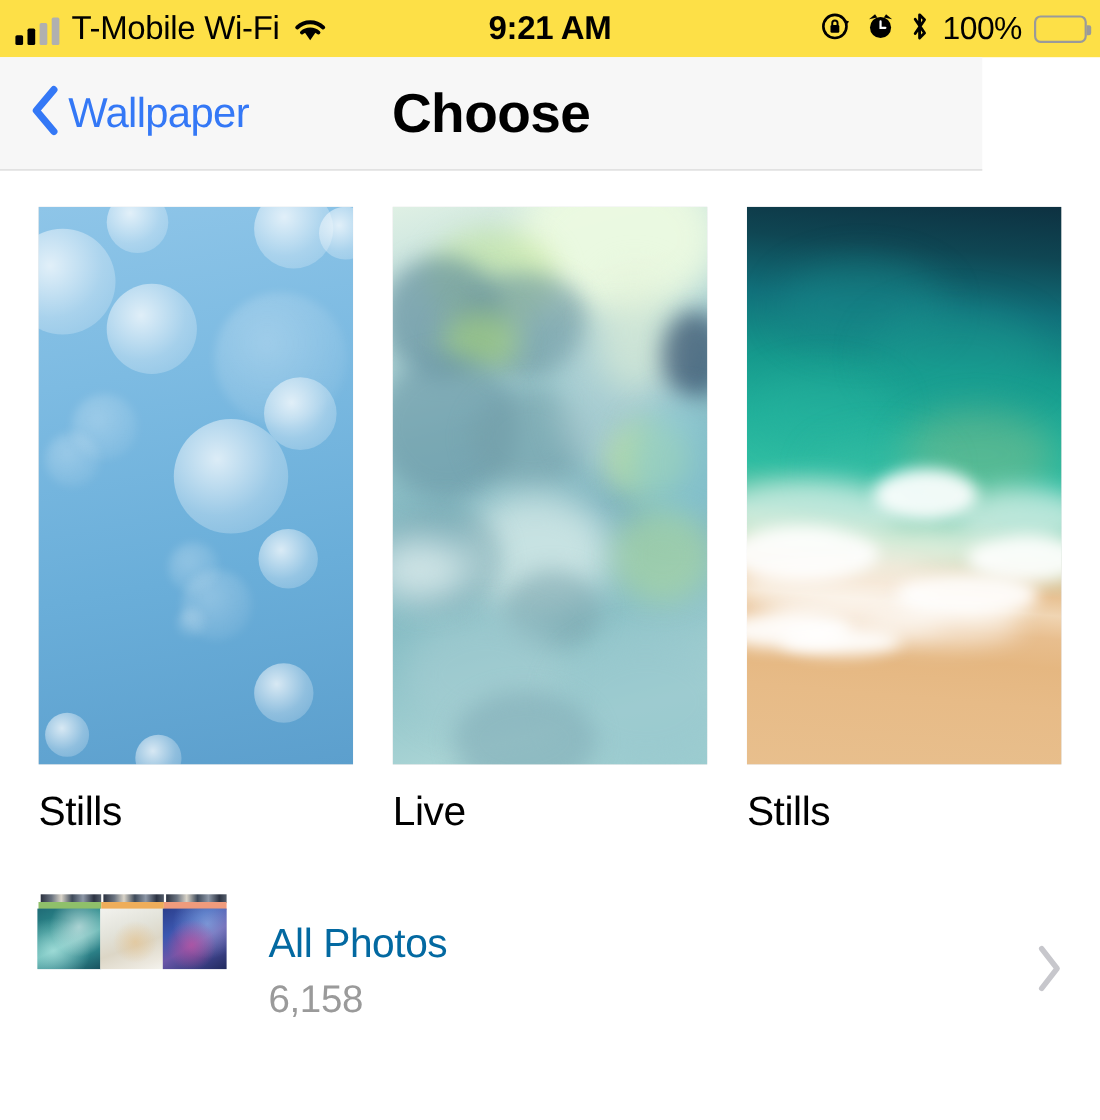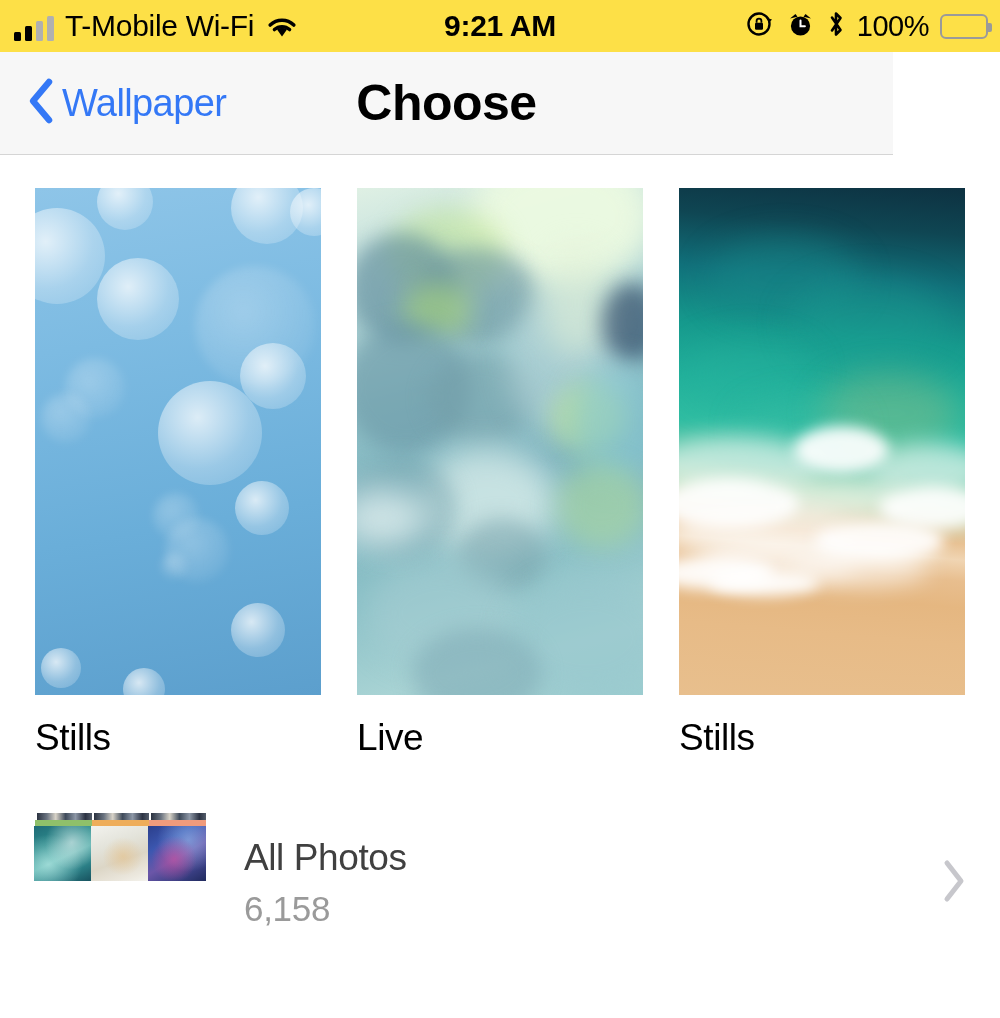--- a/index.html
+++ b/index.html
@@ -345,21 +345,21 @@
   }
 
   #all-photos-text {
     position: absolute;
     left: 244px;
     top: 50%;
     transform: translateY(-50%);
   }
   .ap-title {
     font-size: 37px;
-    color: #404040;
+    color: #0369a1;
     letter-spacing: -0.4px;
     line-height: 46px;
   }
   .ap-count {
     font-size: 35px;
     color: #9a9a9a;
     letter-spacing: -0.3px;
     line-height: 44px;
     margin-top: 6px;
   }

